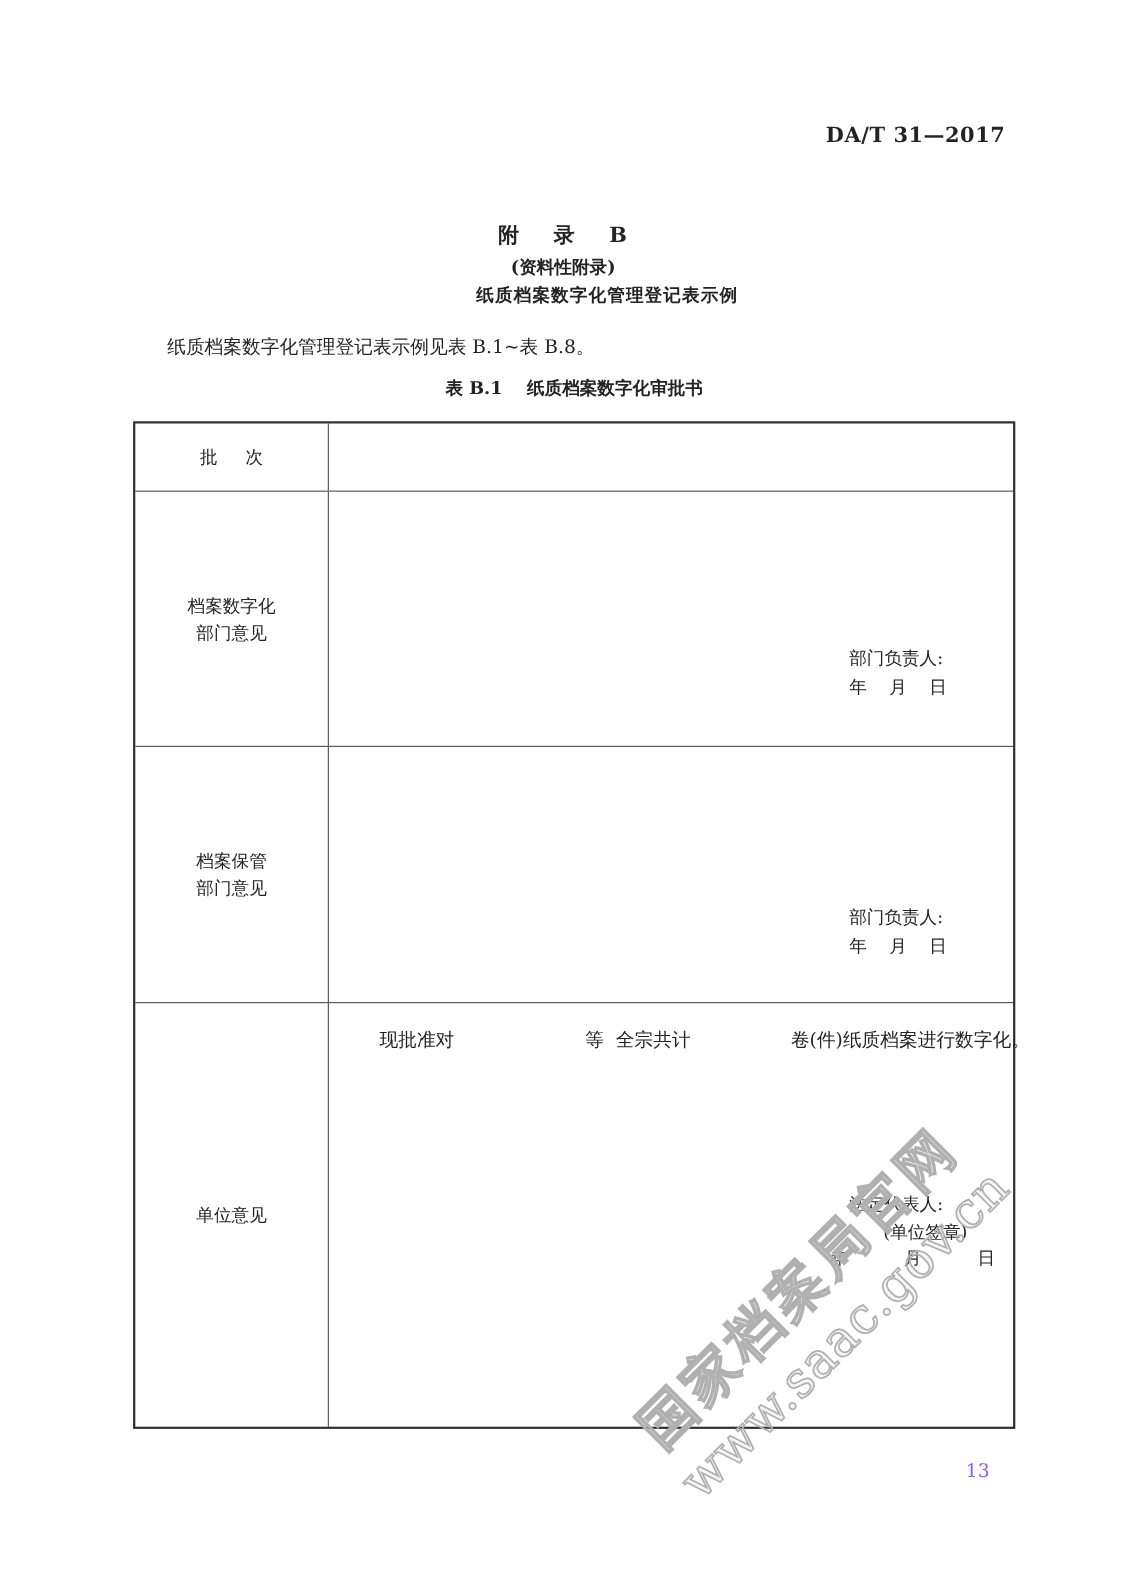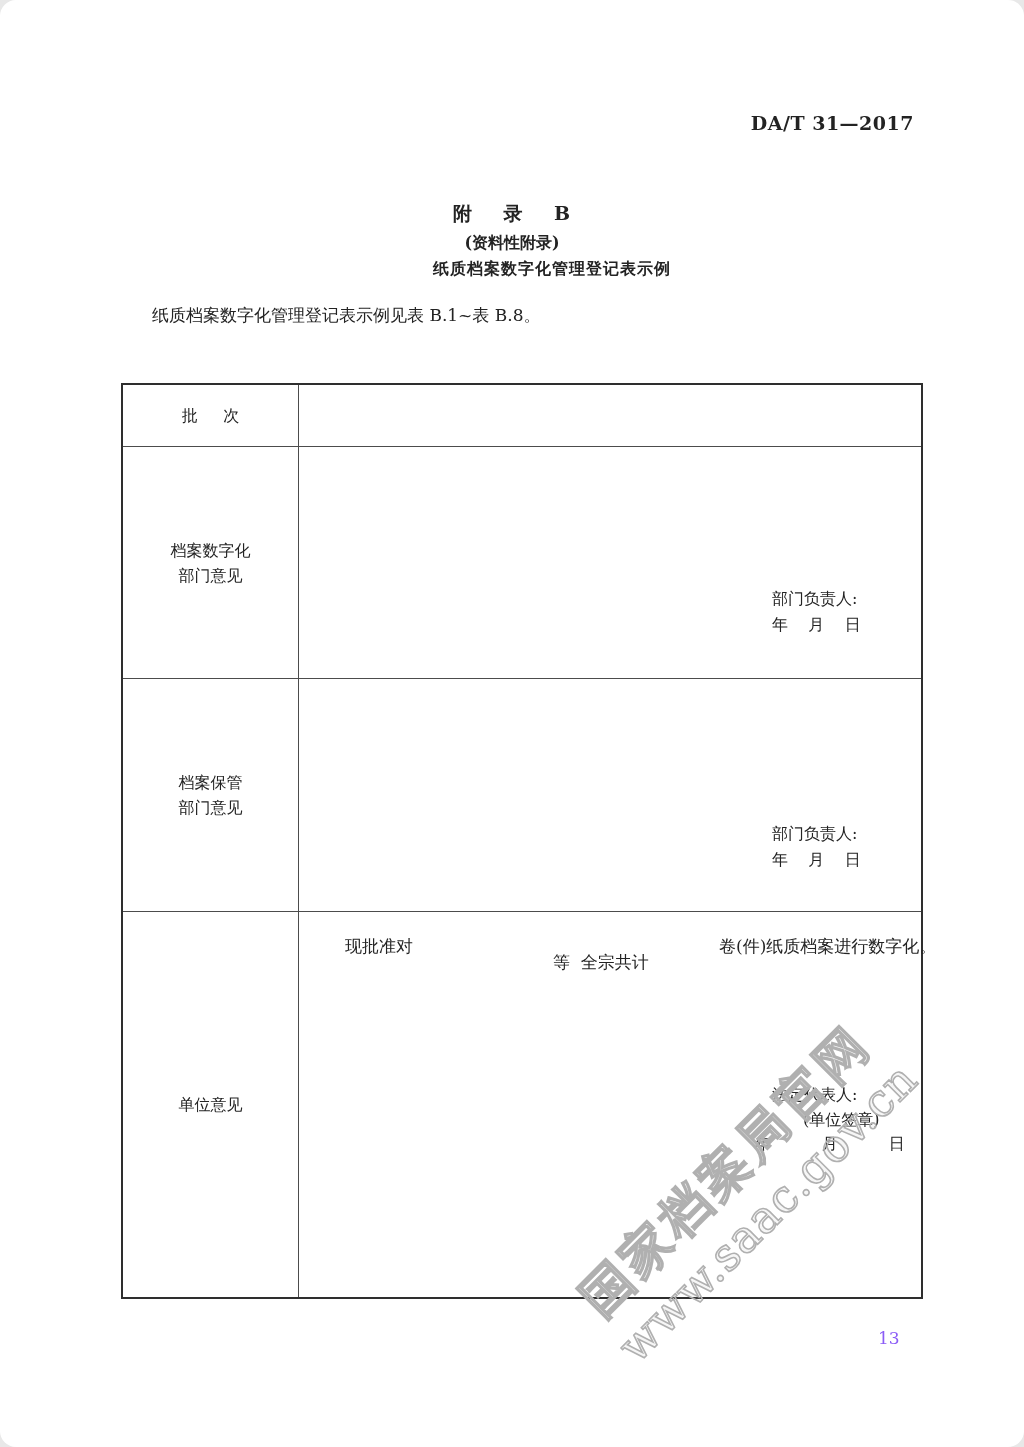--- a/index.html
+++ b/index.html
@@ -1,19 +1,19 @@
 <!DOCTYPE html>
 <html><head>
 <meta charset="utf-8">
 <style>
   html,body{margin:0;padding:0;background:#e8e8e8;}
   .page{
     position:relative; width:1024px; height:1447px; margin:0 auto;
     background:#ffffff; overflow:hidden;
-    font-family:"DejaVu Serif","Liberation Serif",serif; color:#232323;border-radius:16px;
+    font-family:"DejaVu Serif","Liberation Serif",serif; color:#232323;
   }
   .pre{white-space:pre;}
   .bold{font-weight:bold;}
   .center{position:absolute;left:0;width:100%;text-align:center;}
   .std-code{position:absolute; top:112px; right:110px; font-size:19px; font-weight:bold; letter-spacing:.5px;}
   .t1{top:201px; font-size:19px; letter-spacing:1px;}
   .t2{top:233px; font-size:16px;}
   .t3{top:259px; font-size:16px; letter-spacing:1px;margin-left:40px;}
   .intro{position:absolute; left:152px; top:304px; font-size:17px;}
   .caption{position:absolute; left:121px; width:802px; top:343px; text-align:center; font-size:16px; font-weight:bold;}
@@ -54,20 +54,21 @@
 <div class="page">
 
   <div class="std-code">DA/T 31—2017</div>
 
   <div class="center bold pre t1">附    录    B</div>
   <div class="center bold t2">(资料性附录)</div>
   <div class="center bold t3">纸质档案数字化管理登记表示例</div>
 
   <div class="intro">纸质档案数字化管理登记表示例见表 B.1~表 B.8。</div>
 
+  <div class="caption pre">表 B.1    纸质档案数字化审批书</div>
 
   <div class="form-table">
 
     <div class="row" style="height:62px">
       <div class="lbl">
         <span class="pre">批     次</span>
       </div>
       <div class="cnt"></div>
     </div>
 
@@ -97,21 +98,21 @@
         </div>
       </div>
     </div>
 
     <div class="row last">
       <div class="lbl">
         <span class="pre">单位意见</span>
       </div>
       <div class="cnt">
         <span class="abs pre approval" style="left:46px; top:24px;">现批准对</span>
-        <span class="abs pre approval" style="left:233px; top:40px;margin-left:21px;">等  全宗共计</span>
+        <span class="abs pre approval" style="left:233px; top:24px;">等  全宗共计</span>
         <span class="abs pre approval" style="left:420px; top:24px;">卷(件)纸质档案进行数字化。</span>
         <div class="abs pre" style="left:473px; top:173px;">法定代表人:</div>
         <div class="abs pre" style="left:464px; top:198px;padding-left:40px;">(单位签章)</div>
         <div class="abs pre" style="left:456px; top:222px;">年          月          日</div>
       </div>
     </div>
 
   </div>
 
   <div class="watermark">

